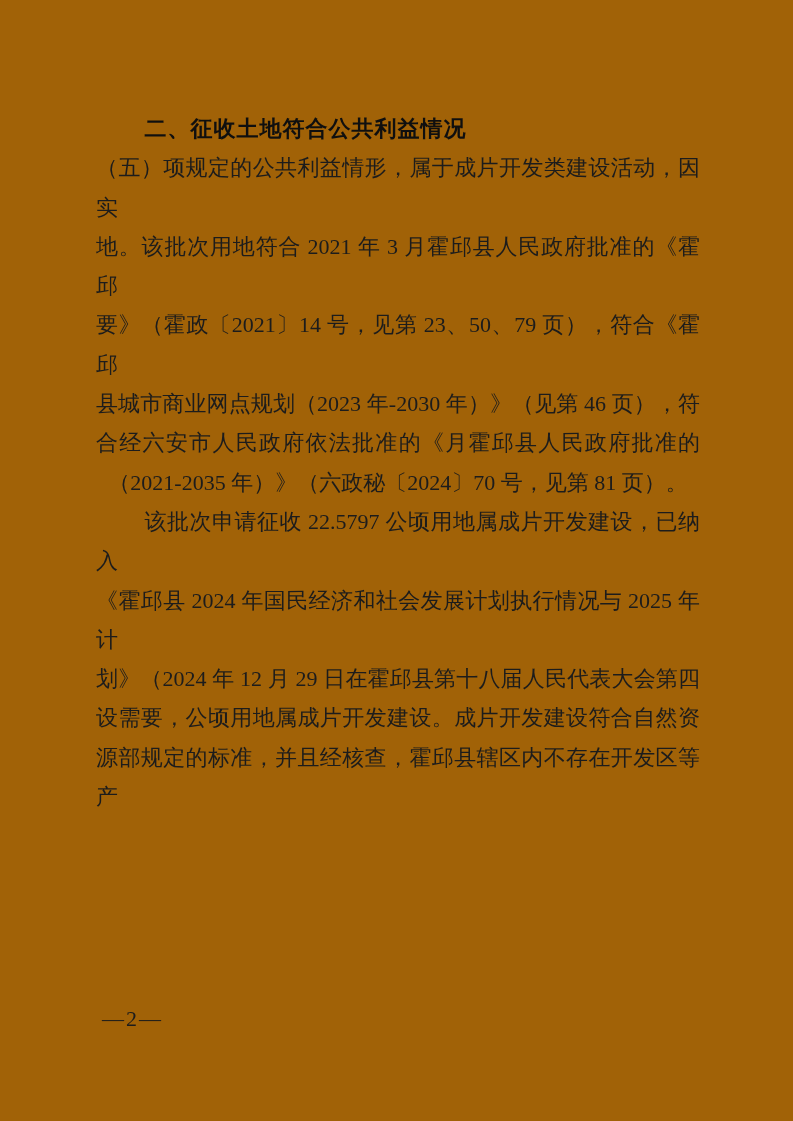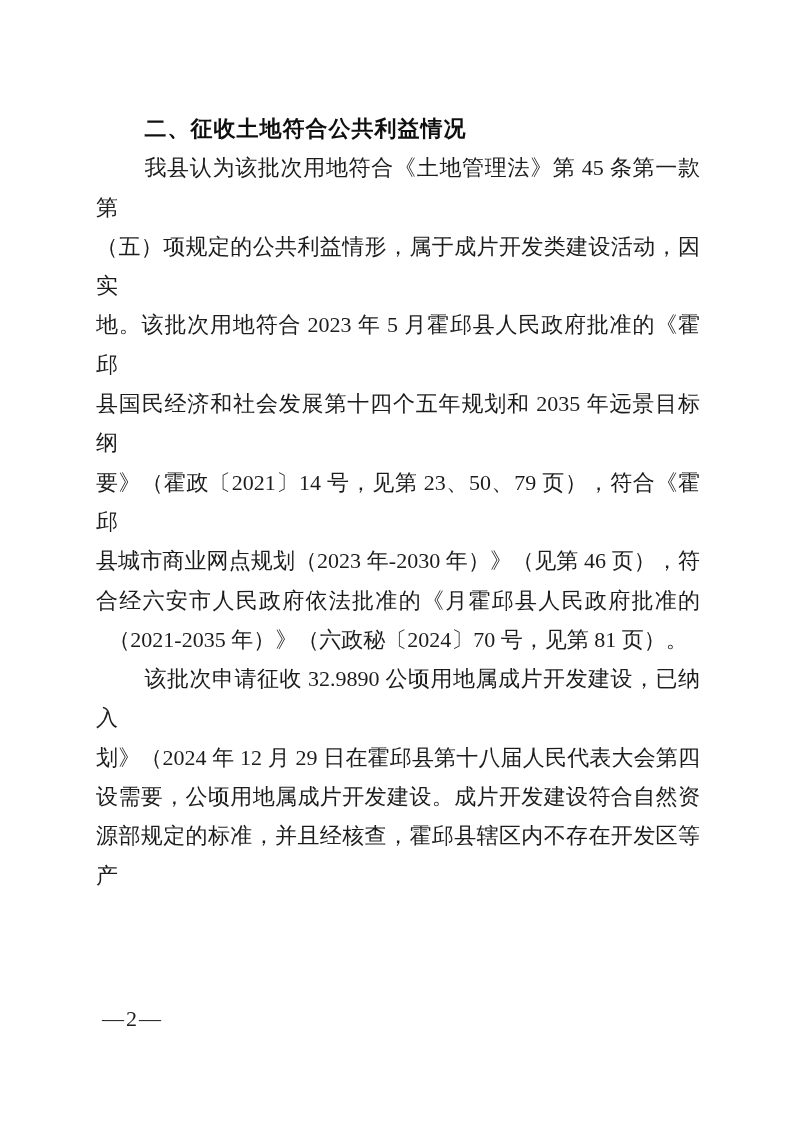--- a/index.html
+++ b/index.html
@@ -5,21 +5,21 @@
   html, body {
     margin: 0;
     padding: 0;
     background: #e8e8e8;
   }
   .page {
     position: relative;
     width: 793px;
     height: 1121px;
     margin: 0 auto;
-    background: #ffffff;
+    background: #a16207;
     overflow: hidden;
     color: #1a1a1a;
     text-decoration: underline;
   }
   .doc {
     position: absolute;
     top: 109px;
     left: 96px;
     width: 604px;
     font-family: "Liberation Serif", "DejaVu Serif", serif;
@@ -57,27 +57,26 @@
     color: #1c1c1c;
     letter-spacing: 2px;
   }
 </style>
 </head>
 <body>
 
 <div class="page">
   <div class="doc">
       <div class="heading">二、征收土地符合公共利益情况</div>
-      <div class="line indent fill">我县认为该批次用地符合《土地管理法》第 45 条第一款第</div>
       <div class="line fill">（五）项规定的公共利益情形，属于成片开发类建设活动，因实</div>
-      <div class="line fill">地。该批次用地符合 2023 年 5 月霍邱县人民政府批准的《霍邱</div>
-      <div class="line fill">县国民经济和社会发展第十四个五年规划和 2035 年远景目标纲</div>
+      <div class="line fill">地。该批次用地符合 2021 年 3 月霍邱县人民政府批准的《霍邱</div>
       <div class="line fill">要》（霍政〔2021〕14 号，见第 23、50、79 页），符合《霍邱</div>
       <div class="line fill">县城市商业网点规划（2023 年-2030 年）》（见第 46 页），符</div>
       <div class="line fill">合经六安市人民政府依法批准的《月霍邱县人民政府批准的</div>
       <div class="line">（2021-2035 年）》（六政秘〔2024〕70 号，见第 81 页）。</div>
-      <div class="line indent fill">该批次申请征收 32.9890 公顷用地属成片开发建设，已纳入</div>
+      <div class="line indent fill">该批次申请征收 22.5797 公顷用地属成片开发建设，已纳入</div>
+      <div class="line fill">《霍邱县 2024 年国民经济和社会发展计划执行情况与 2025 年计</div>
       <div class="line fill">划》（2024 年 12 月 29 日在霍邱县第十八届人民代表大会第四</div>
       <div class="line fill">设需要，公顷用地属成片开发建设。成片开发建设符合自然资</div>
       <div class="line fill">源部规定的标准，并且经核查，霍邱县辖区内不存在开发区等产</div>
     </div>
   <div class="page-number">—2—</div>
 </div>
 
 </body></html>

